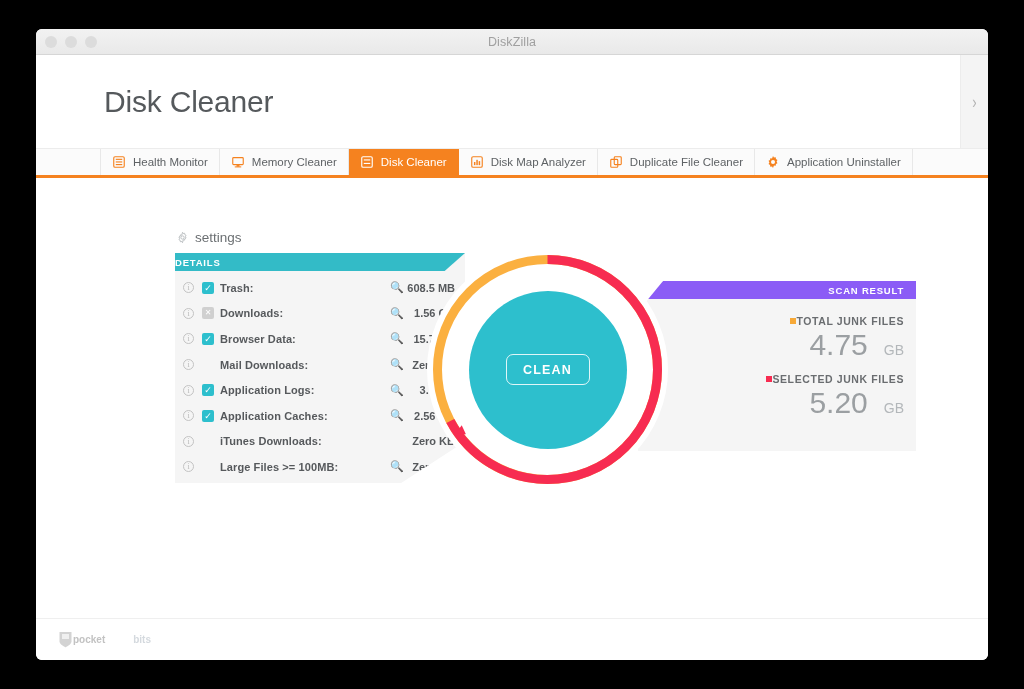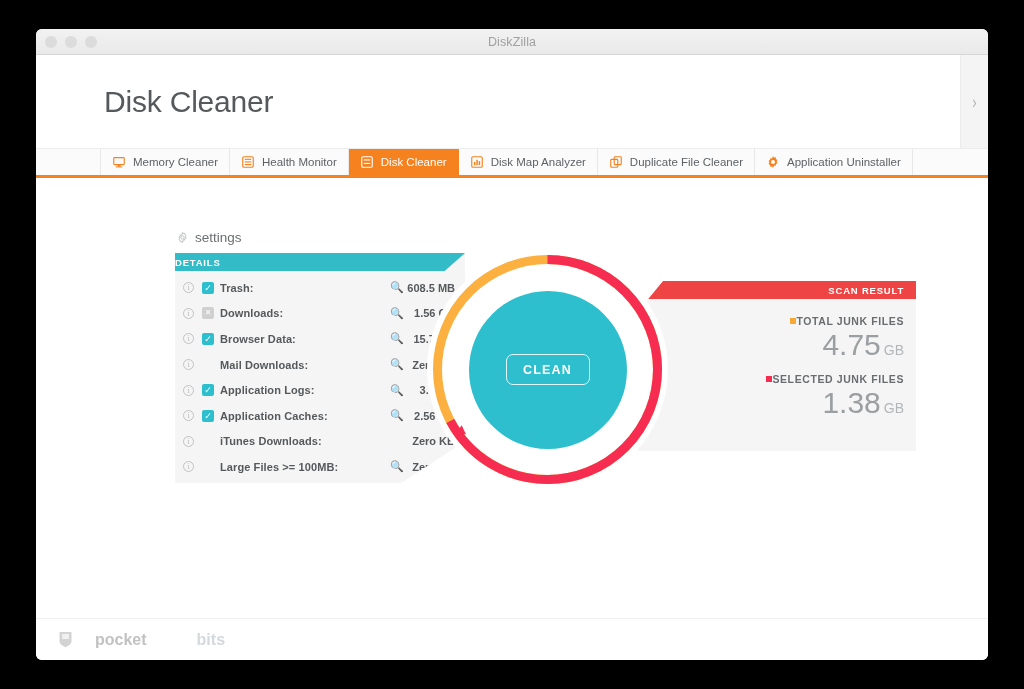--- a/index.html
+++ b/index.html
@@ -185,42 +185,42 @@
   .scan-panel {
     position: absolute;
     left: 602px; top: 103px;
     width: 278px; height: 170px;
     background: #f5f5f5;
     clip-path: polygon(9% 0, 100% 0, 100% 100%, 0 100%, 0 18%);
     z-index: 3;
   }
   .scan-header {
     height: 18px;
-    background: #ef4444;
+    background: #8b5cf6;
     clip-path: polygon(9% 0, 100% 0, 100% 100%, 0 100%);
     display: flex; align-items: center; justify-content: flex-end;
   }
   .scan-header span {
     color: #fff; font-size: 9.5px; font-weight: bold;
     letter-spacing: .8px; padding-right: 12px;
   }
   .scan-body { padding: 16px 12px 0 0; text-align: right; }
   .scan-label {
     display: flex; align-items: center; justify-content: flex-end;
     font-size: 10.5px; font-weight: bold; color: #6a6d70;
     letter-spacing: .6px;
   }
   .bullet { width: 6px; height: 6px; flex: 0 0 6px; }
   .bullet.orange { background: #f7a938; }
   .bullet.red    { background: #f72c51; }
   .scan-value {
     font-size: 30px; color: #9b9fa2; font-weight: 300;
     line-height: 1.25; margin-top: -1px;
   }
-  .scan-value .unit { font-size: 14px; color: #b3b7ba; margin-left: 3px; }
+  .scan-value .unit { font-size: 14px; color: #b3b7ba; margin-left: 16px; }
   .scan-gap { height: 9px; }
 
   
   .donut-wrap {
     position: absolute; left: 391px; top: 71px;
     width: 241px; height: 241px; z-index: 5;
   }
   .donut-plate {
     position: absolute; inset: 0;
     background: #fff; border-radius: 50%;
@@ -246,23 +246,23 @@
 
   
   .footer {
     position: absolute; left: 0; right: 0; bottom: 0;
     height: 42px;
     background: #ffffff;
     border-top: 1px solid #efefef;
     display: flex; align-items: center;
   }
   .brand {
-    display: flex; align-items: center; gap: 22px;
+    display: flex; align-items: center; gap: 0;
     margin-left: 22px;
-    font-size: 16px;
+    font-size: 10px;
   }
   .brand .b1 { color: #c2c2c2; font-weight: 600; }
   .brand .b2 { color: #d4d9de; font-weight: 700; margin-left: 28px; }
   .footer-right {
     margin-left: auto; margin-right: 26px;
     display: flex; align-items: center; gap: 24px;
   }
   .flink {
     display: flex; align-items: center; gap: 8px;
     font-size: 11.5px; color: #63676a; cursor: pointer;
@@ -288,35 +288,35 @@
       <div class="page-title">Disk Cleaner</div>
       <div class="header-rail">
         <span class="chev">›</span>
       </div>
     </div>
 
     <div class="tabbar">
 
       <div class="tab">
         <svg class="ticon" viewBox="0 0 16 16">
-          <rect x="2" y="3" width="12" height="8" rx="1" fill="none" stroke="#f5821f" stroke-width="1.3"></rect>
-          <rect x="6.3" y="11.5" width="3.4" height="1.8" fill="#f5821f"></rect>
-          <rect x="4.3" y="13" width="7.4" height="1.2" fill="#f5821f"></rect>
-        </svg>
-        <span>Memory Cleaner</span>
-      </div>
-
-      <div class="tab">
-        <svg class="ticon" viewBox="0 0 16 16">
           <rect x="2" y="2" width="12" height="12" rx="1.5" fill="none" stroke="#f5821f" stroke-width="1.3"></rect>
           <rect x="4.3" y="4.3" width="7.4" height="1.3" fill="#f5821f"></rect>
           <rect x="4.3" y="7.3" width="7.4" height="1.3" fill="#f5821f"></rect>
           <rect x="4.3" y="10.3" width="7.4" height="1.3" fill="#f5821f"></rect>
         </svg>
         <span>Health Monitor</span>
+      </div>
+
+      <div class="tab">
+        <svg class="ticon" viewBox="0 0 16 16">
+          <rect x="2" y="3" width="12" height="8" rx="1" fill="none" stroke="#f5821f" stroke-width="1.3"></rect>
+          <rect x="6.3" y="11.5" width="3.4" height="1.8" fill="#f5821f"></rect>
+          <rect x="4.3" y="13" width="7.4" height="1.2" fill="#f5821f"></rect>
+        </svg>
+        <span>Memory Cleaner</span>
       </div>
 
       <div class="tab active">
         <svg class="ticon" viewBox="0 0 16 16">
           <rect x="2" y="2" width="12" height="12" rx="1.5" fill="none" stroke="#ffffff" stroke-width="1.3"></rect>
           <rect x="4.3" y="5" width="7.4" height="1.3" fill="#ffffff"></rect>
           <rect x="4.3" y="9" width="7.4" height="1.3" fill="#ffffff"></rect>
         </svg>
         <span>Disk Cleaner</span>
       </div>
@@ -444,21 +444,21 @@
           </div>
           <div class="scan-value">
             <span>4.75</span><span class="unit">GB</span>
           </div>
           <div class="scan-gap"></div>
           <div class="scan-label">
             <span class="bullet red"></span>
             <span>SELECTED JUNK FILES</span>
           </div>
           <div class="scan-value">
-            <span>1.38</span><span class="unit">GB</span>
+            <span>5.20</span><span class="unit">GB</span>
           </div>
         </div>
       </div>
 
       <div class="donut-wrap">
         <div class="donut-plate"></div>
         <svg class="donut-svg" viewBox="0 0 241 241">
 
           <circle cx="120.5" cy="120.5" r="110" fill="none" stroke="#fbb040" stroke-width="9"></circle>
 

